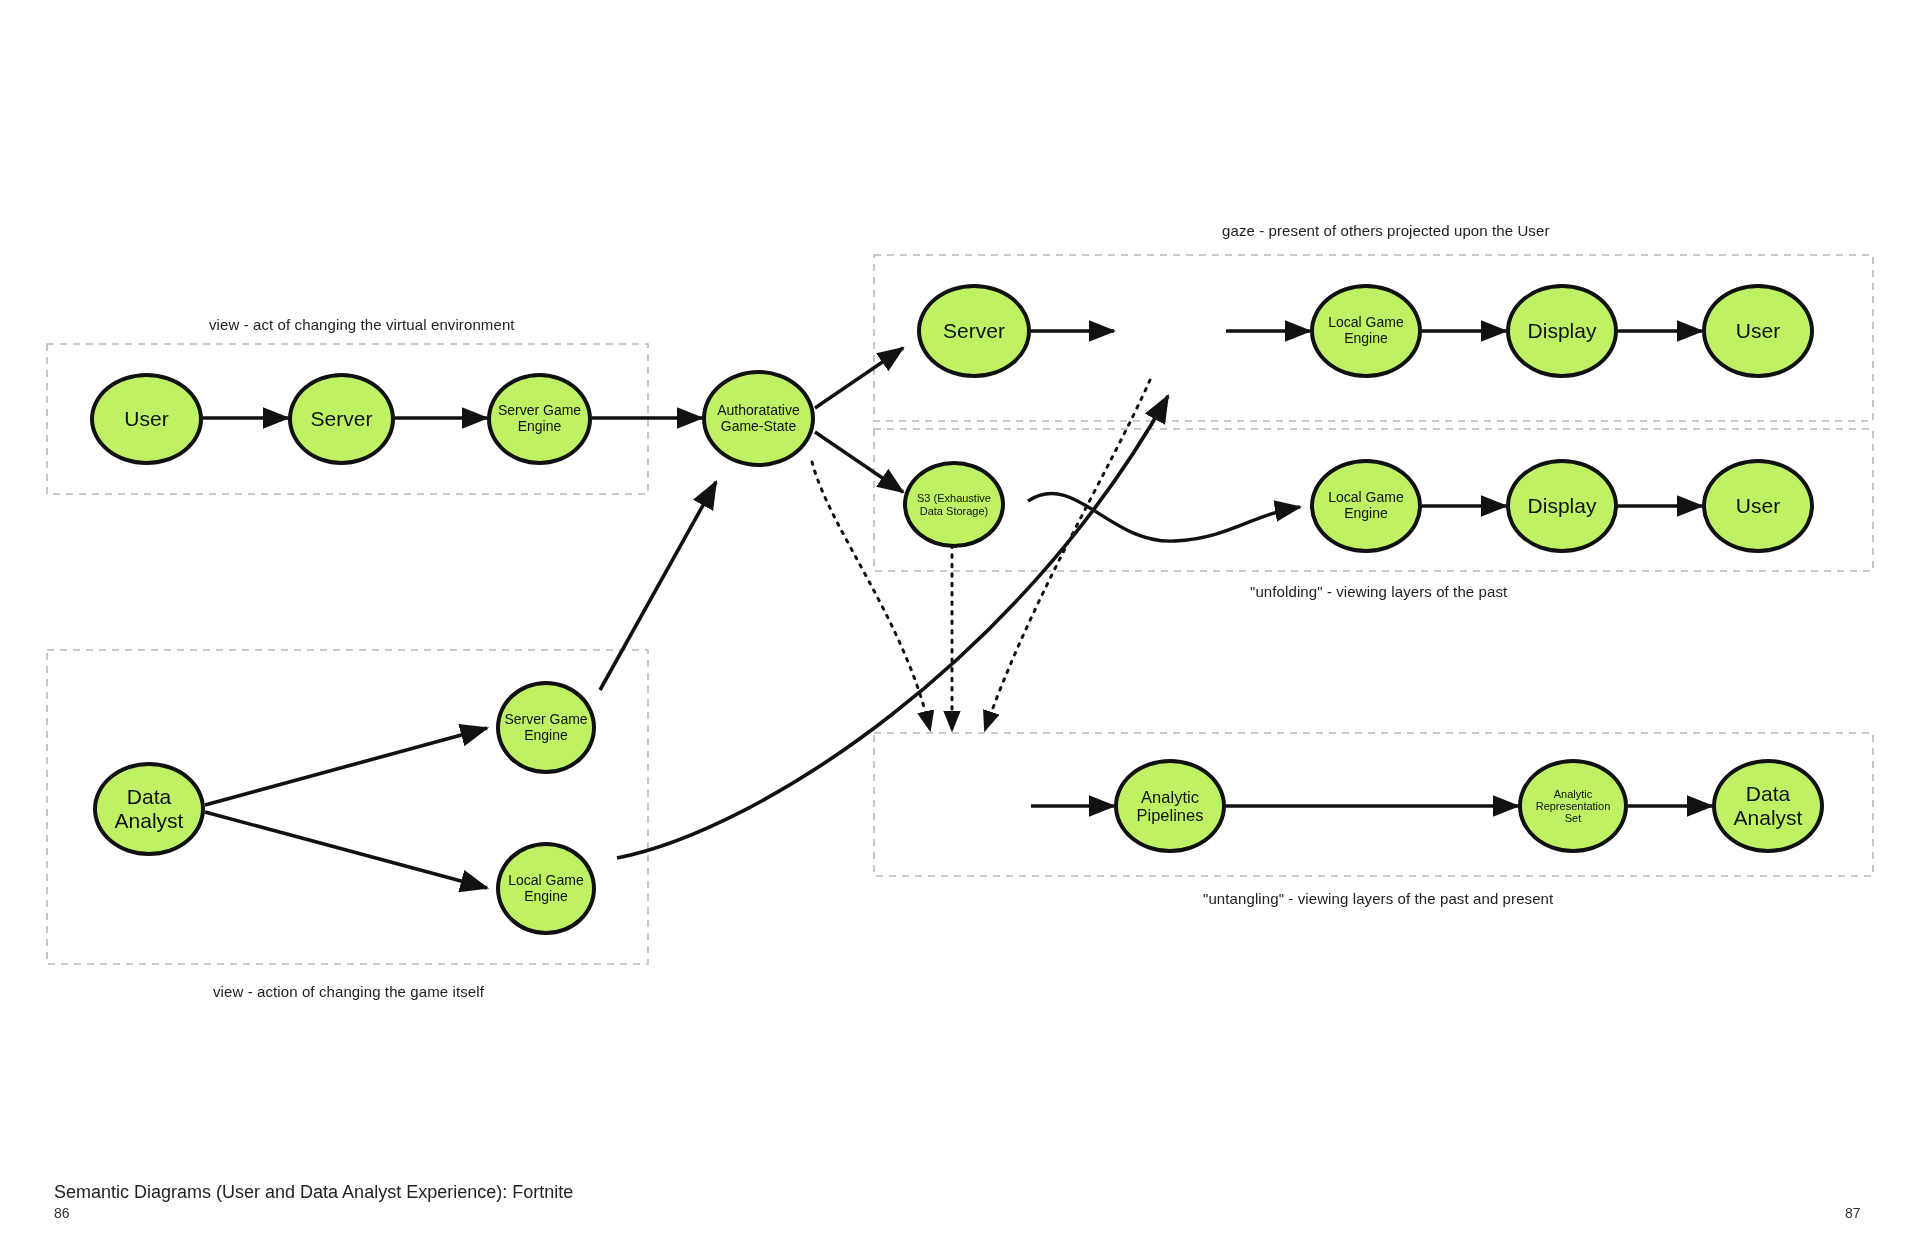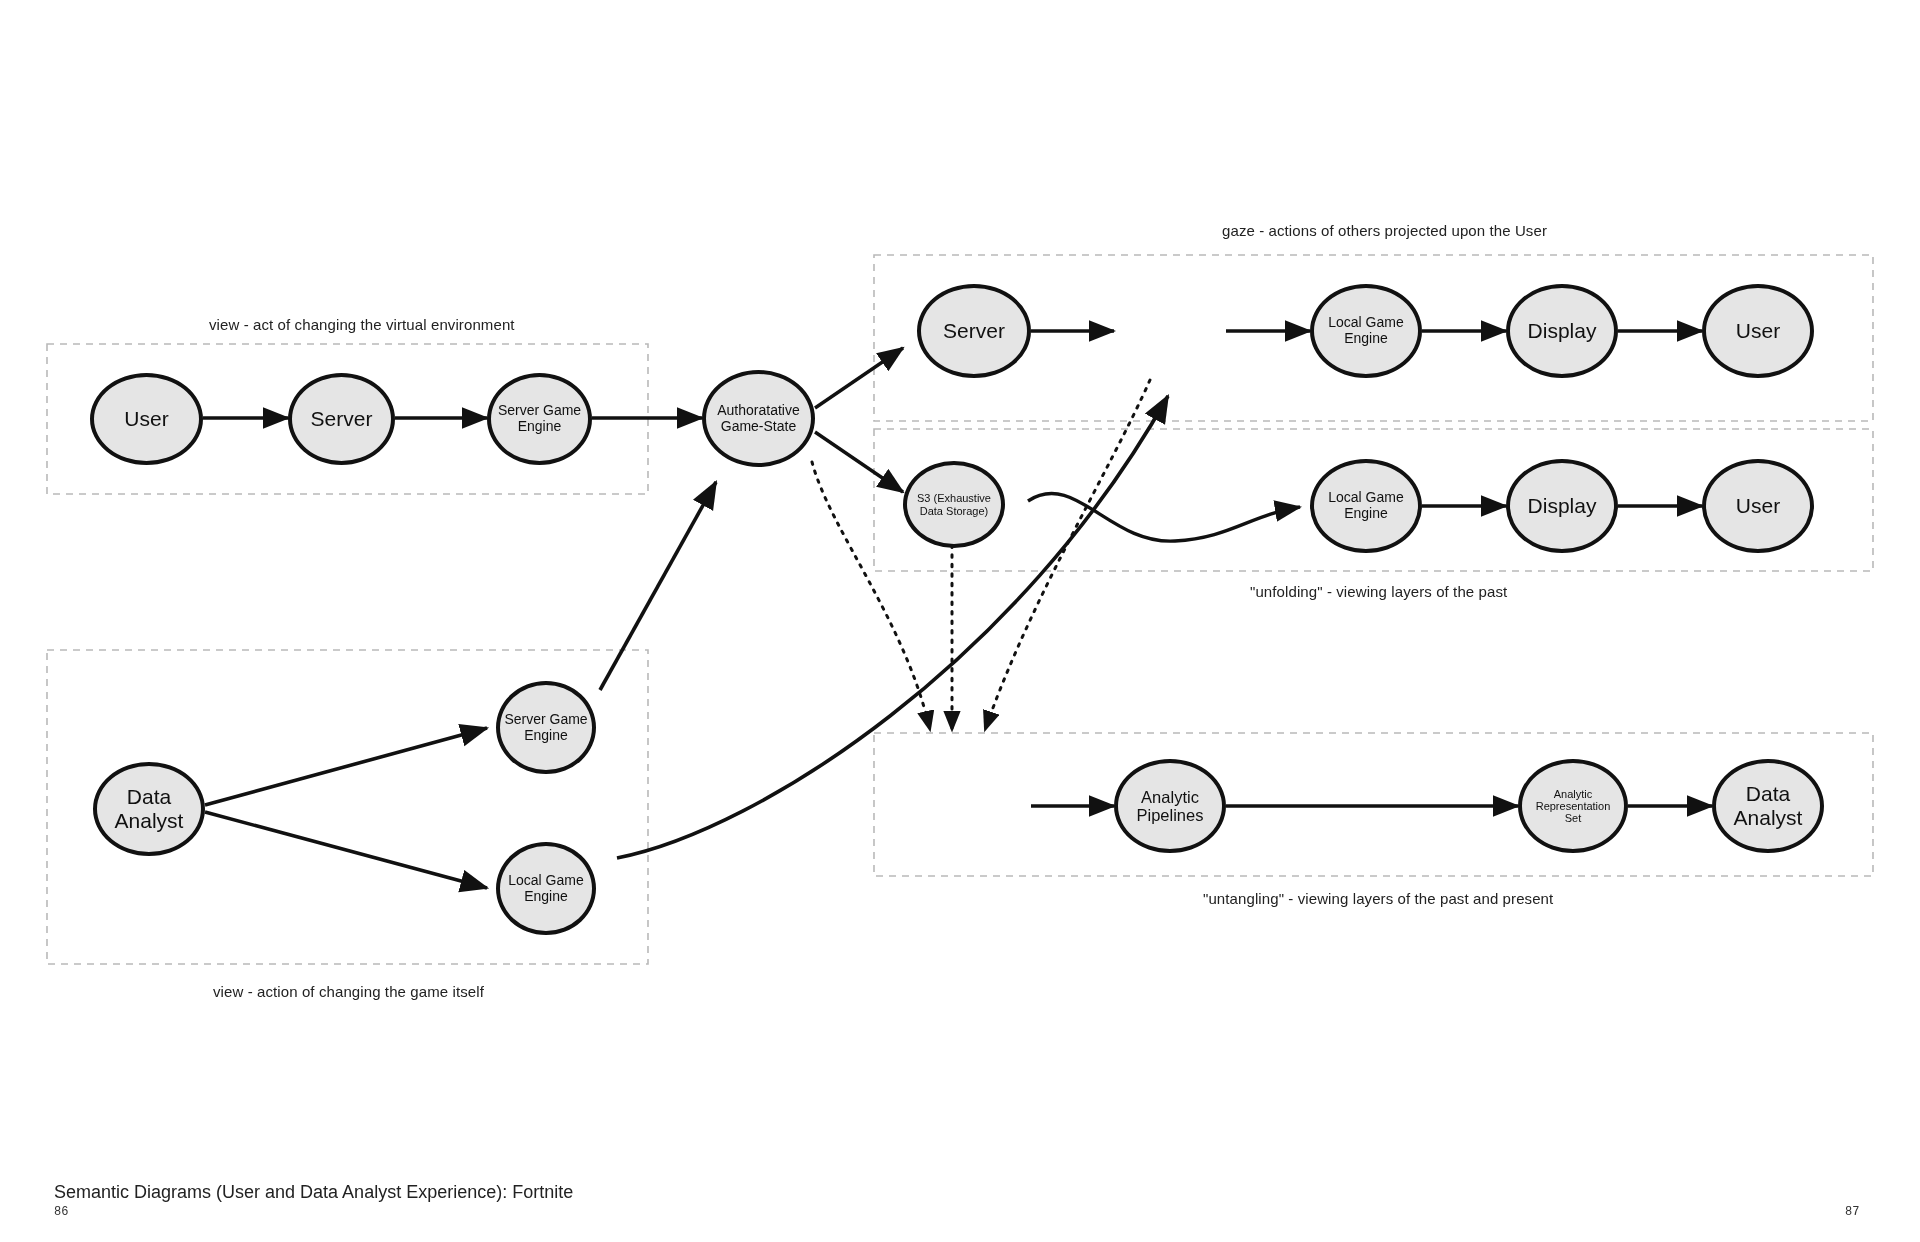--- a/index.html
+++ b/index.html
@@ -16,21 +16,21 @@
     position:absolute;
     font-size:15px;
     color:#222;
     white-space:nowrap;
     letter-spacing:0.1px;
   }
   .node{
     position:absolute;
     border:4px solid #111;
     border-radius:50%;
-    background:#e5e5e5;
+    background:#bef264;
     display:flex;
     align-items:center;
     justify-content:center;
     text-align:center;
     box-sizing:border-box;
     line-height:1.12;
     color:#111;
   }
   .node span{display:block;padding:0 3px;}
   .n-lg{font-size:21px;}
@@ -38,23 +38,22 @@
   .n-sm{font-size:14px;}
   .n-xs{font-size:11px;}
   .caption{
     position:absolute;
     font-size:18px;
     color:#222;
     white-space:nowrap;
   }
   .pagenum{
     position:absolute;
-    font-size:12px;
+    font-size:14px;
     color:#333;
-    font-family:Liberation Mono, monospace;
   }
 </style>
 </head>
 <body>
 
 <div id="stage">
 
   <svg id="canvas" viewBox="0 0 1920 1242" xmlns="http://www.w3.org/2000/svg">
     <defs>
       <marker id="ah" markerWidth="9" markerHeight="9" refX="7.4" refY="3.2" orient="auto" markerUnits="strokeWidth">
@@ -109,21 +108,21 @@
     <line x1="205" y1="805" x2="487" y2="728" stroke="#111" stroke-width="3.6" marker-end="url(#ah)"></line>
     <line x1="205" y1="812" x2="487" y2="888" stroke="#111" stroke-width="3.6" marker-end="url(#ah)"></line>
 
     <line x1="600" y1="690" x2="716" y2="482" stroke="#111" stroke-width="3.6" marker-end="url(#ah)"></line>
 
     <path d="M617,858 C760,830 1020,660 1168,396" fill="none" stroke="#111" stroke-width="3.6" marker-end="url(#ah)"></path>
   </svg>
 
   <div class="grp-label" style="left:209px;top:316px;">view - act of changing the virtual environment</div>
 
-  <div class="grp-label" style="left:1222px;top:222px;">gaze - actions of others projected upon the User</div>
+  <div class="grp-label" style="left:1222px;top:222px;">gaze - present of others projected upon the User</div>
 
   <div class="grp-label" style="left:1250px;top:583px;">"unfolding" - viewing layers of the past</div>
 
   <div class="grp-label" style="left:1203px;top:890px;">"untangling" - viewing layers of the past and present</div>
 
   <div class="grp-label" style="left:213px;top:983px;">view - action of changing the game itself</div>
 
   <div class="node n-lg" style="left:90px;top:373px;width:113px;height:92px;">
     <span>User</span>
   </div>

